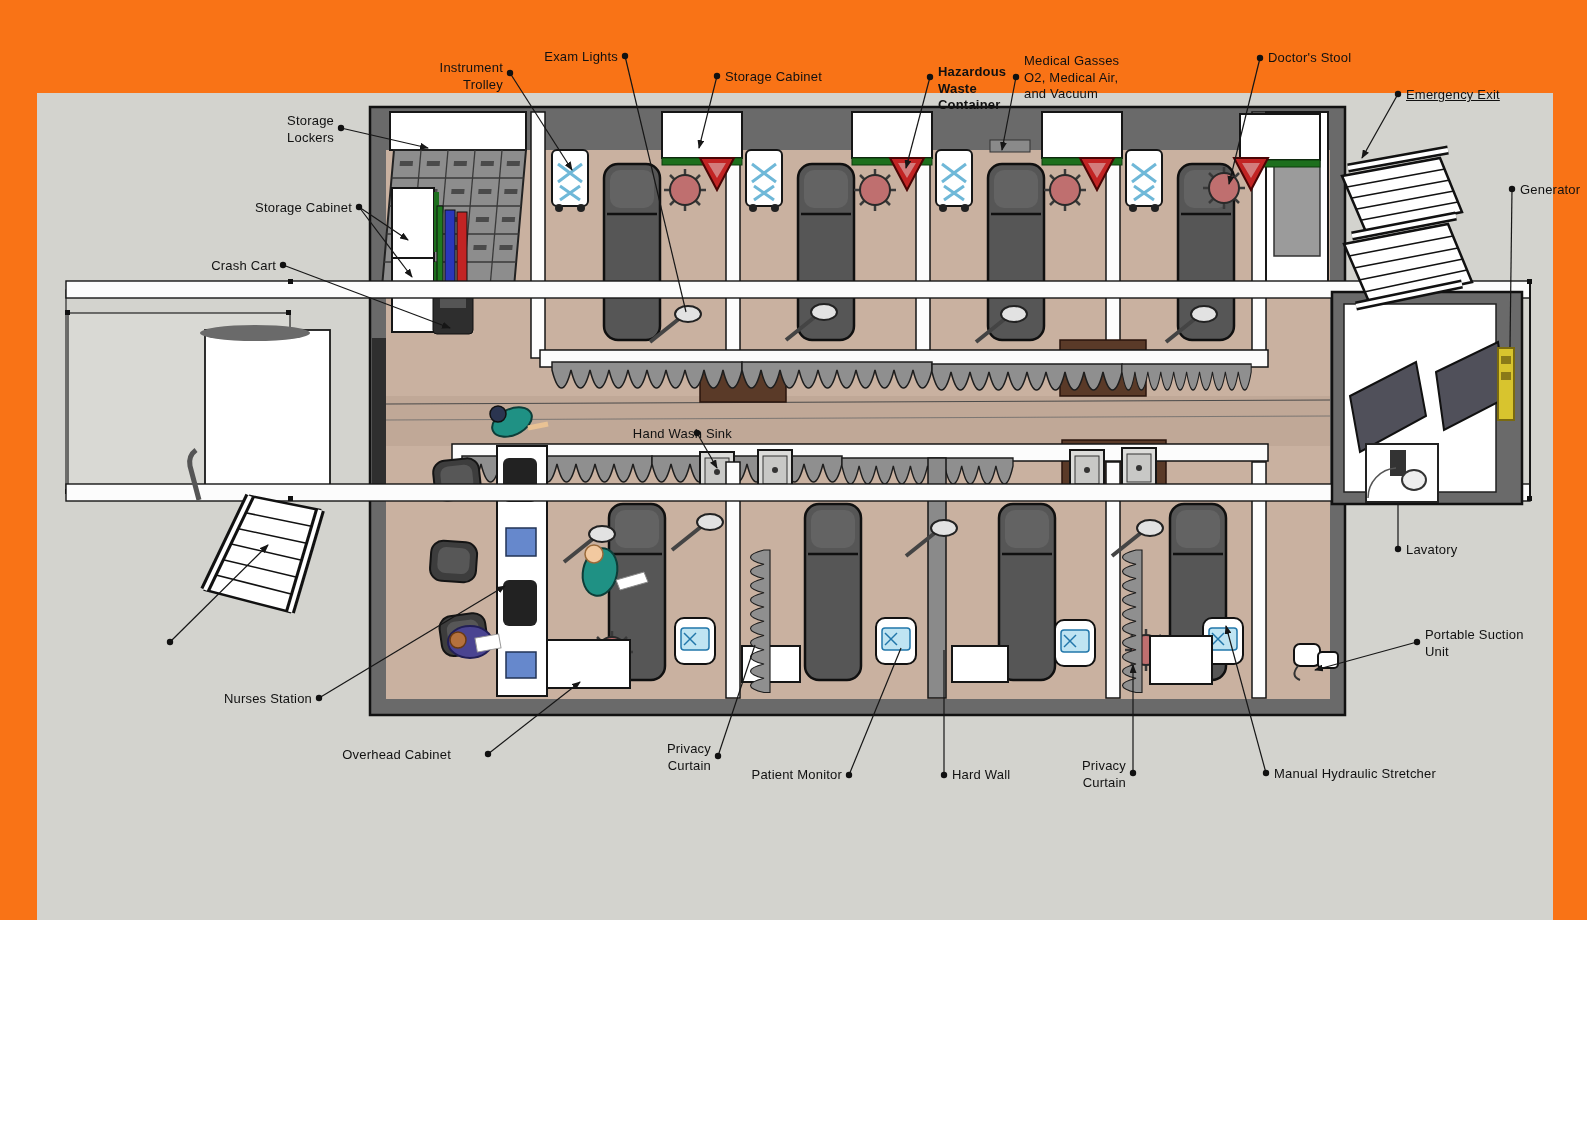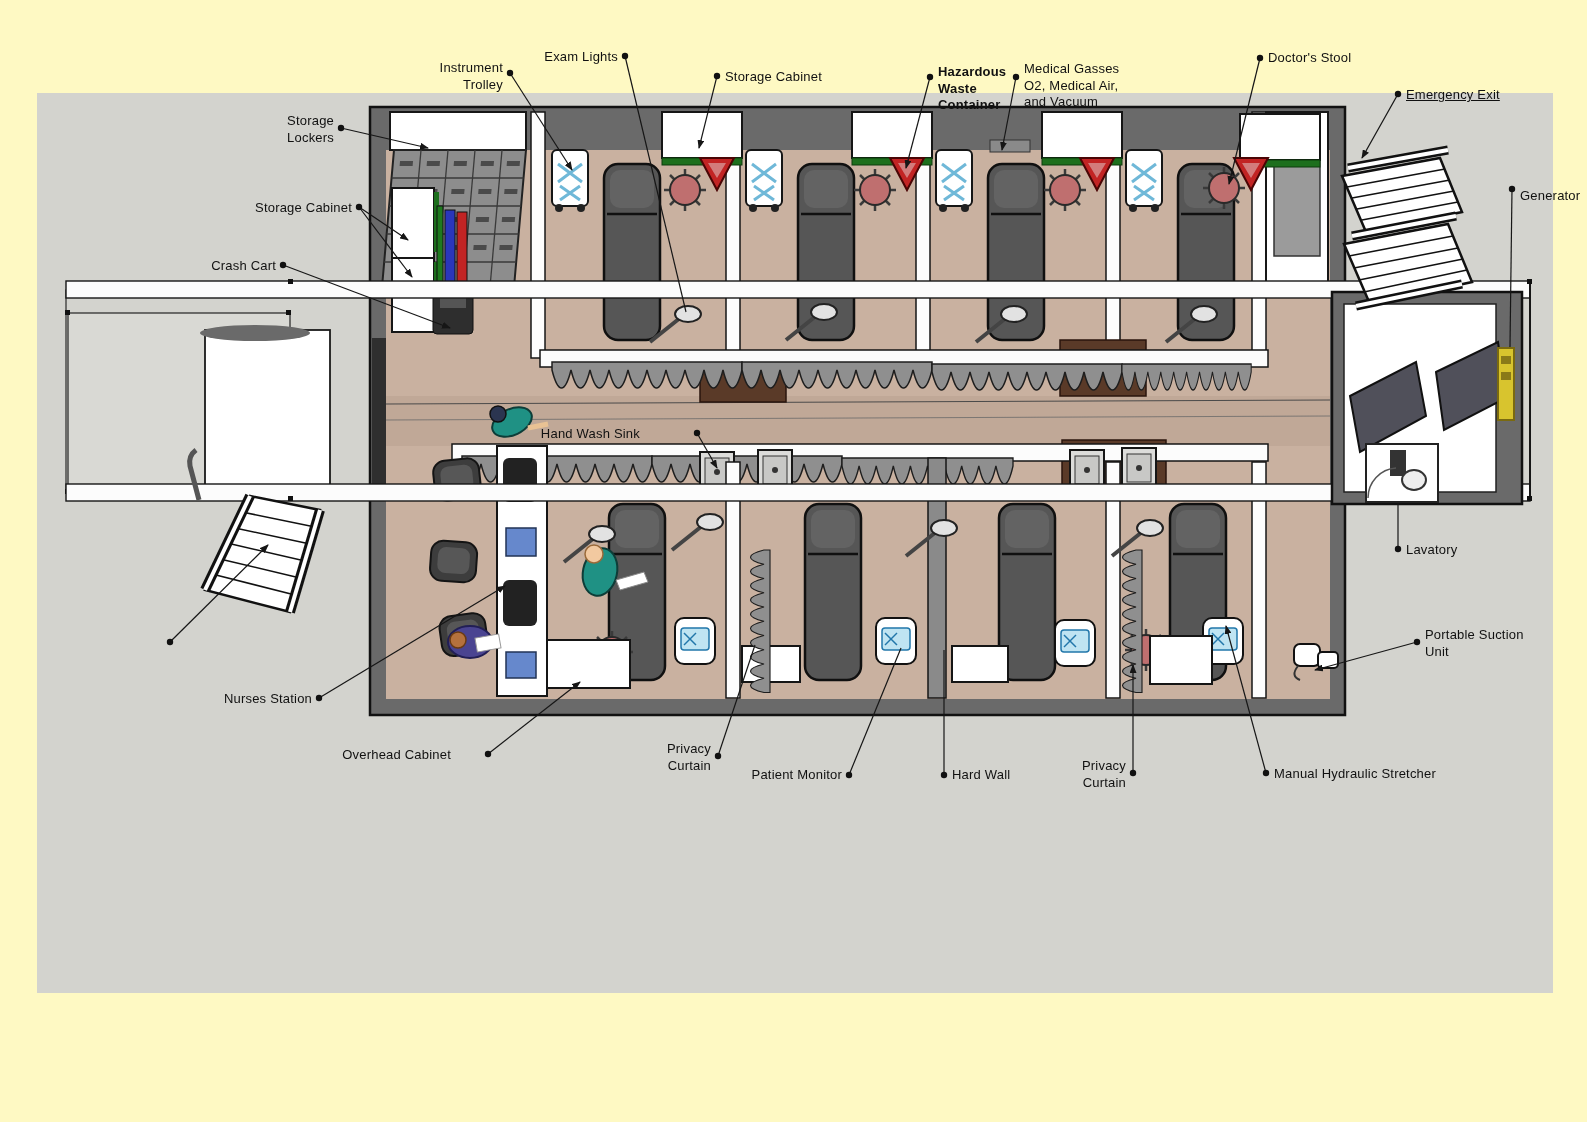--- a/index.html
+++ b/index.html
@@ -1,16 +1,16 @@
 <!DOCTYPE html>
 <html><head>
 <meta charset="utf-8">
 <style>
   html,body{margin:0;padding:0;background:#fff;}
-  .stage{position:relative;width:1587px;height:1122px;background:#fef9c3;overflow:hidden;
+  .stage{position:relative;width:1587px;height:920px;background:#f97316;overflow:hidden;
          font-family:"Liberation Sans",sans-serif;}
   .overlay{position:absolute;left:0;top:0;width:1587px;height:1122px;pointer-events:none;}
   #labels div{position:absolute;font:13px/16.5px "Liberation Sans",sans-serif;color:#111;
               letter-spacing:.2px;white-space:pre;}
   svg{display:block;}
 </style>
 </head>
 <body>
 
 <div class="stage">
@@ -397,31 +397,31 @@
 </svg>
 
 <div id="labels" class="overlay">
       <div style="top: 60px; right: 1084px; text-align: right;">Instrument
 Trolley</div>
       <div style="top: 49px; right: 969px; text-align: right;">Exam Lights</div>
       <div style="top: 69px; left: 725px; text-align: left;">Storage Cabinet</div>
       <div style="top: 64px; left: 938px; text-align: left; font-weight: bold;">Hazardous
 Waste
 Container</div>
-      <div style="top: 53px; left: 1024px; text-align: left; margin-top: 8px;">Medical Gasses
+      <div style="top: 53px; left: 1024px; text-align: left;">Medical Gasses
 O2, Medical Air,
 and Vacuum</div>
       <div style="top: 50px; left: 1268px; text-align: left;">Doctor's Stool</div>
       <div style="top: 87px; left: 1406px; text-align: left; text-decoration: underline;">Emergency Exit</div>
-      <div style="top: 188px; left: 1520px; text-align: left;">Generator</div>
+      <div style="top: 182px; left: 1520px; text-align: left;">Generator</div>
       <div style="top: 113px; right: 1253px; text-align: right;">Storage
 Lockers</div>
       <div style="top: 200px; right: 1235px; text-align: right;">Storage Cabinet</div>
       <div style="top: 258px; right: 1311px; text-align: center; margin-left: 12px;">Crash Cart</div>
-      <div style="top: 426px; right: 947px; text-align: right; margin-left: 8px;">Hand Wash Sink</div>
+      <div style="top: 426px; right: 855px; text-align: right; margin-left: 8px;">Hand Wash Sink</div>
       <div style="top: 542px; left: 1406px; text-align: left;">Lavatory</div>
       <div style="top: 691px; right: 1275px; text-align: right; margin-left: 44px;">Nurses Station</div>
       <div style="top: 747px; right: 1136px; text-align: right;">Overhead Cabinet</div>
       <div style="top: 741px; right: 876px; text-align: right;">Privacy
 Curtain</div>
       <div style="top: 767px; right: 745px; text-align: right;">Patient Monitor</div>
       <div style="top: 767px; left: 952px; text-align: left;">Hard Wall</div>
       <div style="top: 758px; right: 461px; text-align: right;">Privacy
 Curtain</div>
       <div style="top: 766px; left: 1274px; text-align: left;">Manual Hydraulic Stretcher</div>

